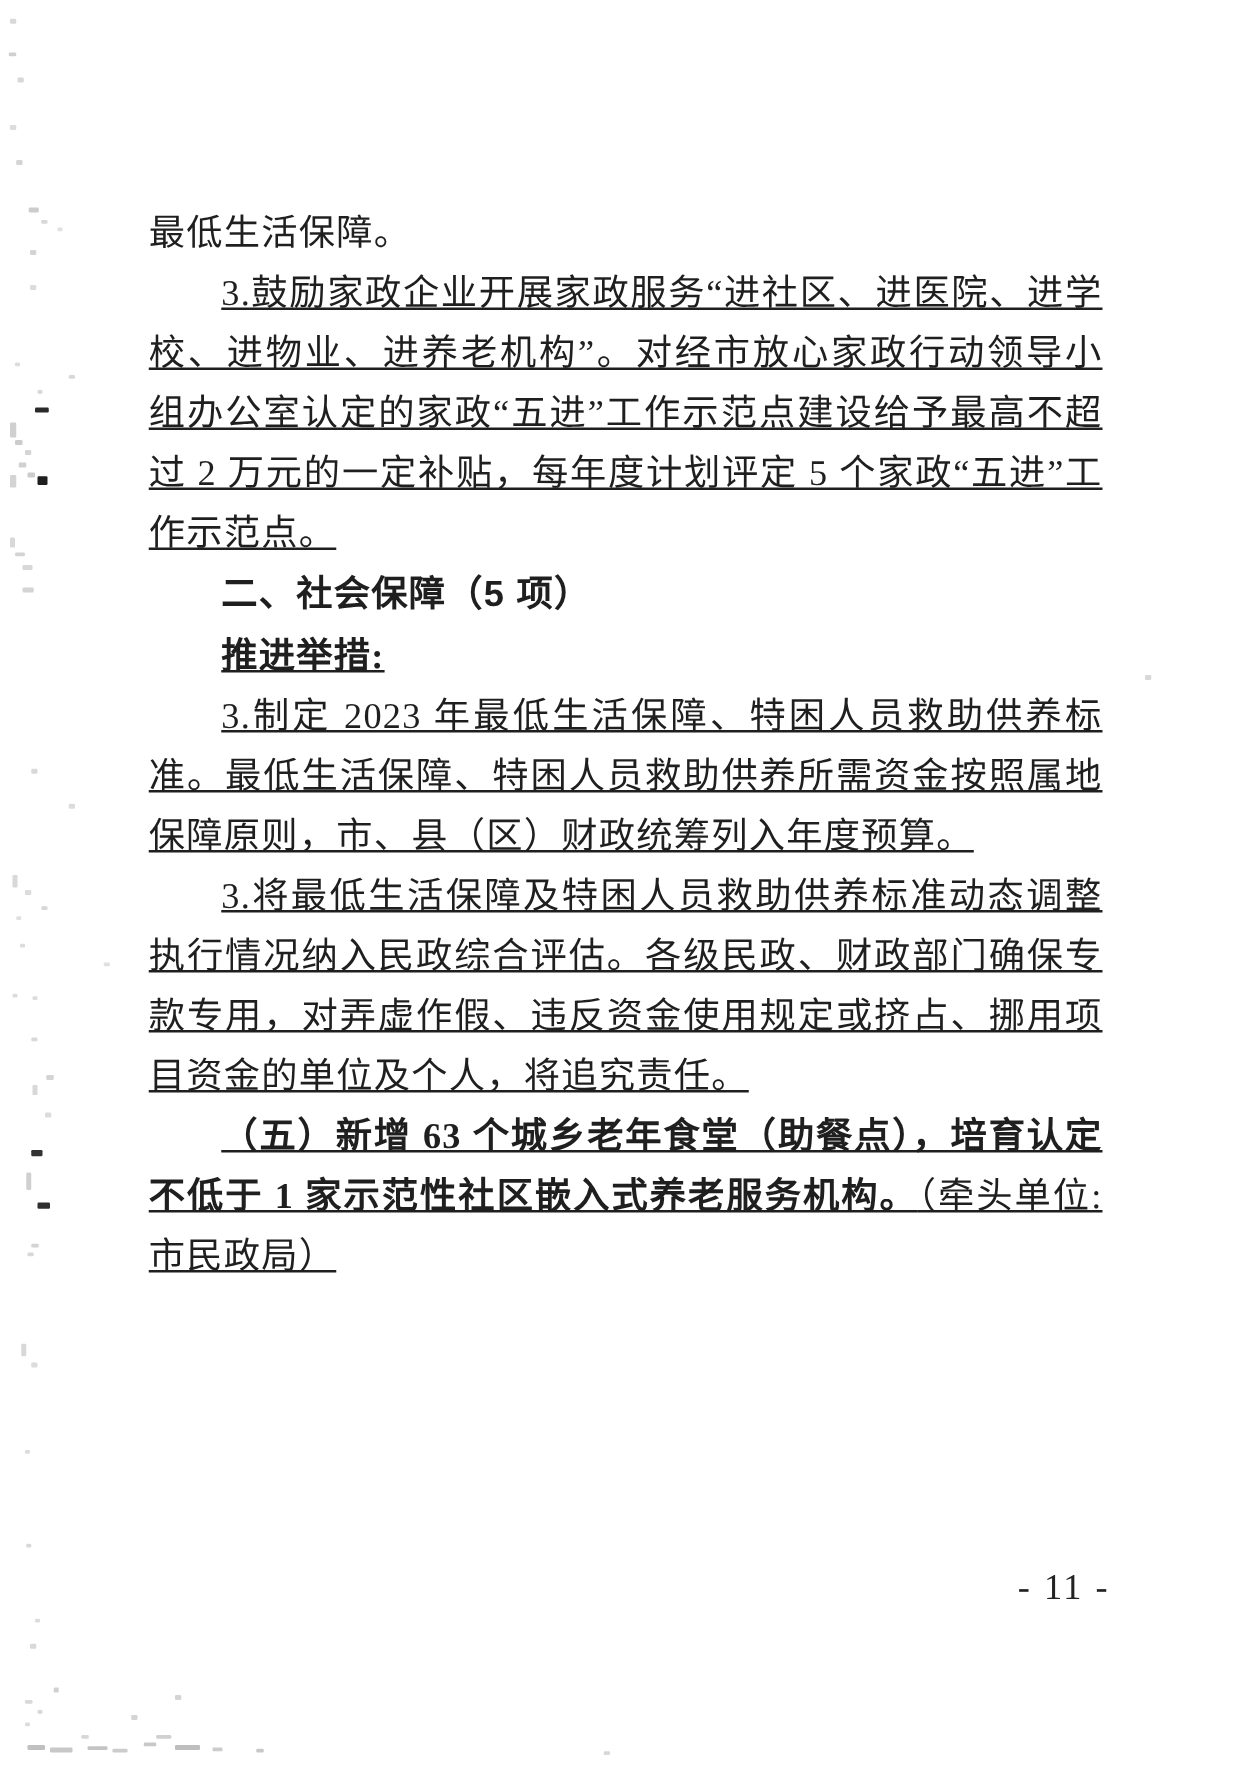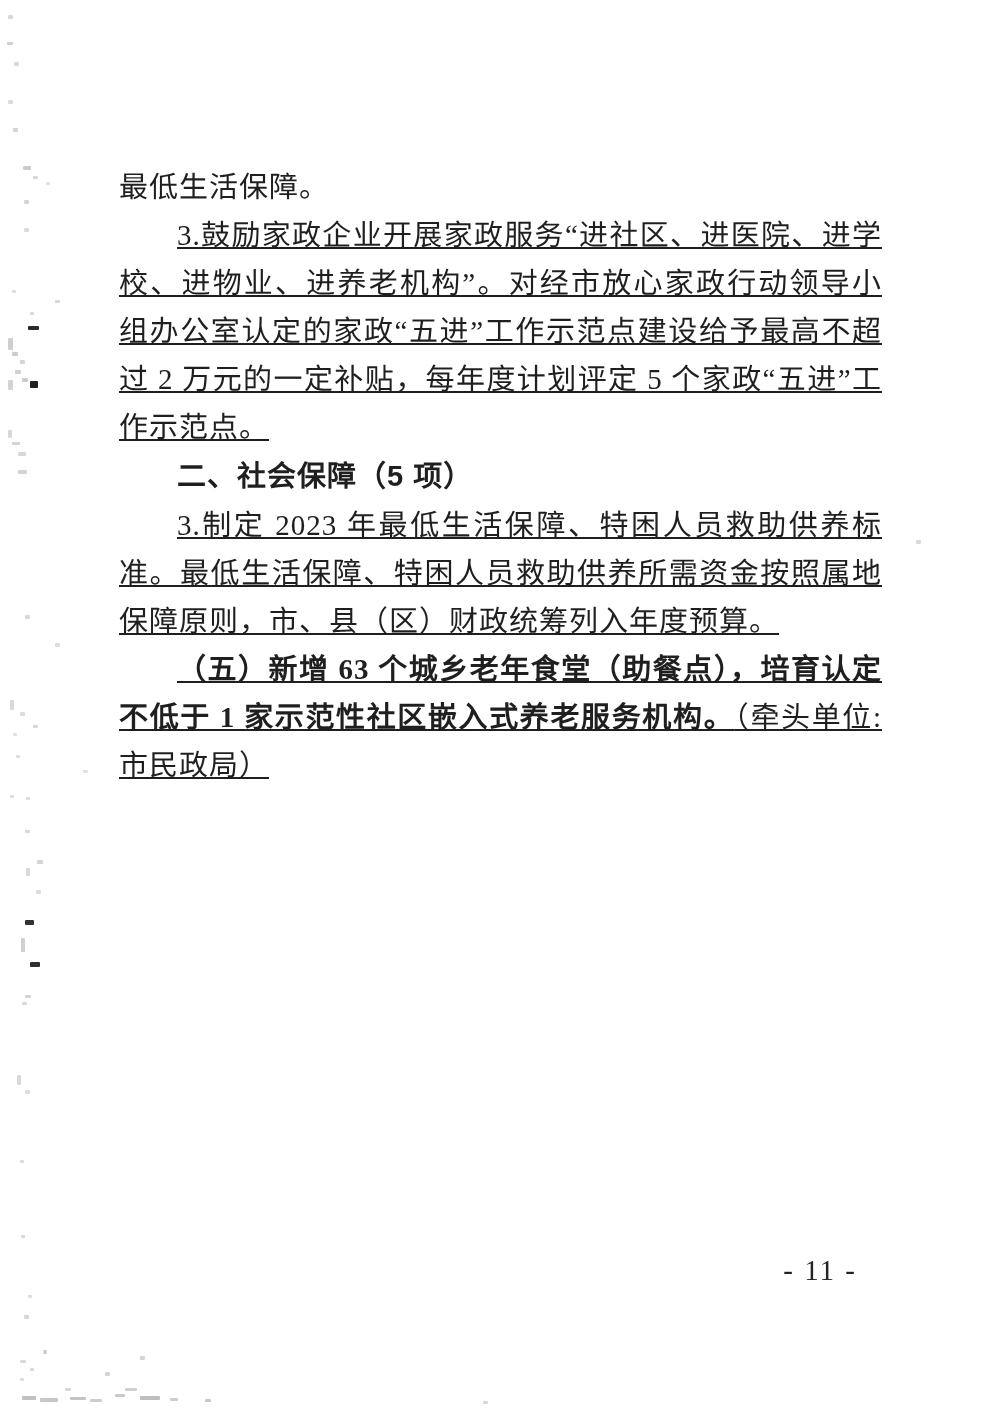--- a/index.html
+++ b/index.html
@@ -32,45 +32,47 @@
     text-indent:2em;
     line-height:50px;
     letter-spacing:1px;
   }
   .bold-serif { font-weight:bold; }
   .kai { font-weight:normal; }
   .measures-label { font-weight:bold; }
   .page-number {
     position:absolute;
     top:1254px;
-    right:143px;
+    right:112px;
     font-size:29px;
     letter-spacing:2px;
     color:#232323;
   }
   
   .noise { position:absolute; border-radius:1px; }
 </style>
 </head>
 <body>
 
 <div class="page">
 
   <div class="content">
     <p>最低生活保障。</p>
 
     <p class="indent">3.鼓励家政企业开展家政服务“进社区、进医院、进学校、进物业、进养老机构”。对经市放心家政行动领导小组办公室认定的家政“五进”工作示范点建设给予最高不超过 2 万元的一定补贴，每年度计划评定 5 个家政“五进”工作示范点。</p>
 
     <p class="section-heading">二、社会保障（5 项）</p>
 
 
+    <p class="indent measures-label">推进举措:</p>
 
     <p class="indent">3.制定 2023 年最低生活保障、特困人员救助供养标准。最低生活保障、特困人员救助供养所需资金按照属地保障原则，市、县（区）财政统筹列入年度预算。</p>
 
 
+    <p class="indent">3.将最低生活保障及特困人员救助供养标准动态调整执行情况纳入民政综合评估。各级民政、财政部门确保专款专用，对弄虚作假、违反资金使用规定或挤占、挪用项目资金的单位及个人，将追究责任。</p>
 
     <p class="indent"><span class="bold-serif">（五）新增 63 个城乡老年食堂（助餐点），培育认定不低于 1 家示范性社区嵌入式养老服务机构。</span><span class="kai">（牵头单位: 市民政局）</span></p>
   </div>
 
   <div class="page-number">- 11 -</div>
 
   <div>
     <div class="noise" style="left:8px;top:15px;width:5px;height:4px;background:#d8d8d8;"></div>
     <div class="noise" style="left:7px;top:42px;width:6px;height:3px;background:#d0d0d0;"></div>
     <div class="noise" style="left:14px;top:62px;width:5px;height:4px;background:#d8d8d8;"></div>

